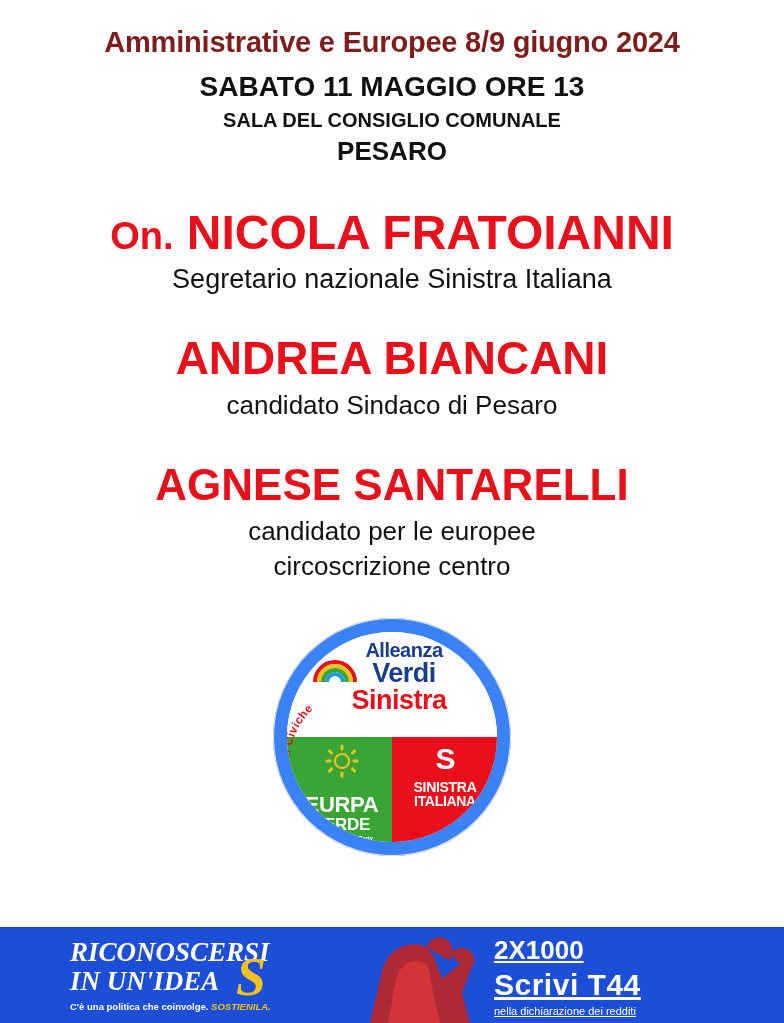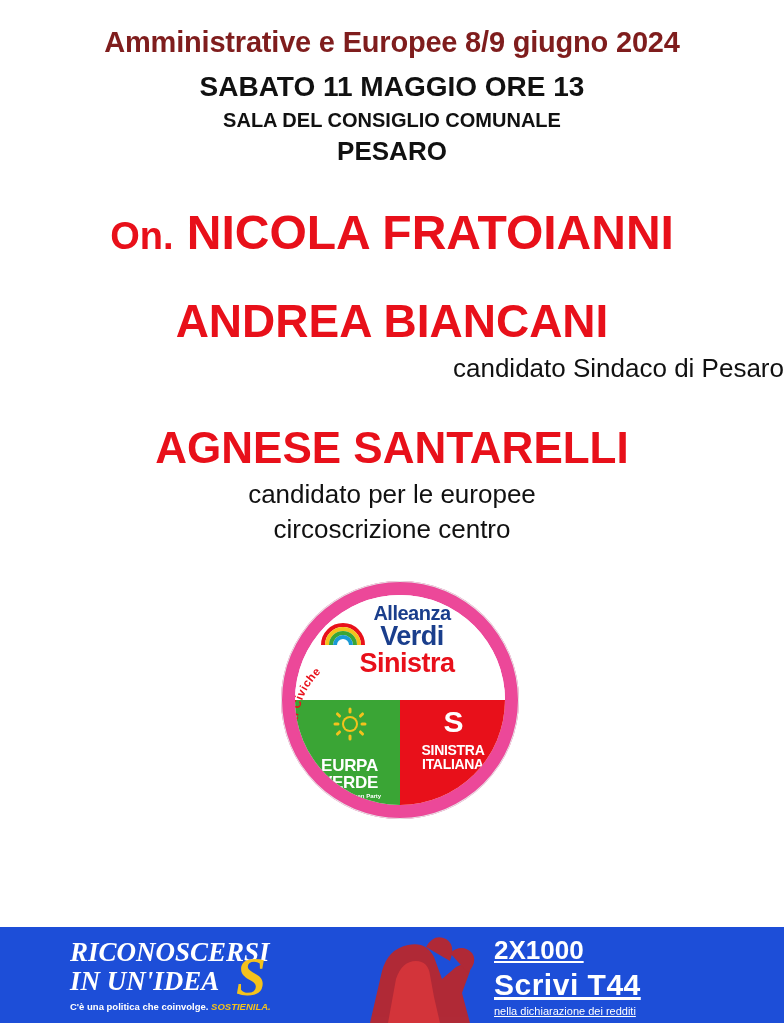--- a/index.html
+++ b/index.html
@@ -85,45 +85,44 @@
     font-size: 46px;
     margin-top: 40px;
   }
   .name-3 {
     font-size: 44px;
     margin-top: 42px;
   }
   .role-2 {
     font-size: 26px;
     margin-top: 8px;
-    text-align: right;
   }
   .role-3a {
     font-size: 26px;
     margin-top: 8px;
   }
   .role-3b {
     font-size: 26px;
     margin-top: 4px;
   }
 
   
   .logo-wrap {
     margin-top: 36px;
     width: 238px;
     height: 238px;
     position: relative;
   }
   .logo-circle {
     position: absolute;
-    left: 8px; top: 0;
+    left: 0; top: 0;
     width: 238px;
     height: 238px;
     border-radius: 50%;
-    background: #ec4899;
+    background: #3b82f6;
     overflow: hidden;
     box-shadow: 0 0 0 1px #e6e6e6 inset;
   }
   .logo-inner {
     position: absolute;
     left: 14px; top: 14px;
     width: 210px;
     height: 210px;
     border-radius: 50%;
     overflow: hidden;
@@ -208,21 +207,21 @@
     text-align: center;
     color: #ffffff;
     font-weight: bold;
     line-height: 1.0;
   }
   .sun {
     width: 34px; height: 34px;
     margin: 0 auto 2px auto;
     display: block;
   }
-  .eu-verde .l1 { font-size: 17px; display: block; letter-spacing: -0.3px; margin-top: 16px;}
+  .eu-verde .l1 { font-size: 22px; display: block; letter-spacing: -0.3px; margin-top: 16px;}
   .eu-verde .l2 { font-size: 17px; display: block; letter-spacing: -0.3px;}
   .eu-verde .l3 { font-size: 6px; display: block; margin-top: 2px; }
   .si-block {
     position: absolute;
     left: 108px;
     top: 112px;
     width: 100px;
     text-align: center;
     color: #ffffff;
     font-weight: bold;
@@ -324,20 +323,21 @@
 
 <div class="poster">
 
   <div class="line-green">Amministrative e Europee 8/9 giugno 2024</div>
   <div class="line-black line-date">SABATO 11 MAGGIO ORE 13</div>
   <div class="line-black line-place">SALA DEL CONSIGLIO COMUNALE</div>
   <div class="line-black line-city">PESARO</div>
 
   <div class="speaker-block">
     <div class="speaker-main name-1"><span class="speaker-prefix">On.</span> <span>NICOLA FRATOIANNI</span></div>
+    <div class="role">Segretario nazionale Sinistra Italiana</div>
   </div>
 
   <div class="speaker-block">
     <div class="speaker-main name-2">ANDREA BIANCANI</div>
     <div class="role role-2">candidato Sindaco di Pesaro</div>
   </div>
 
   <div class="speaker-block">
     <div class="speaker-main name-3">AGNESE SANTARELLI</div>
     <div class="role role-3a">candidato per le europee</div>

